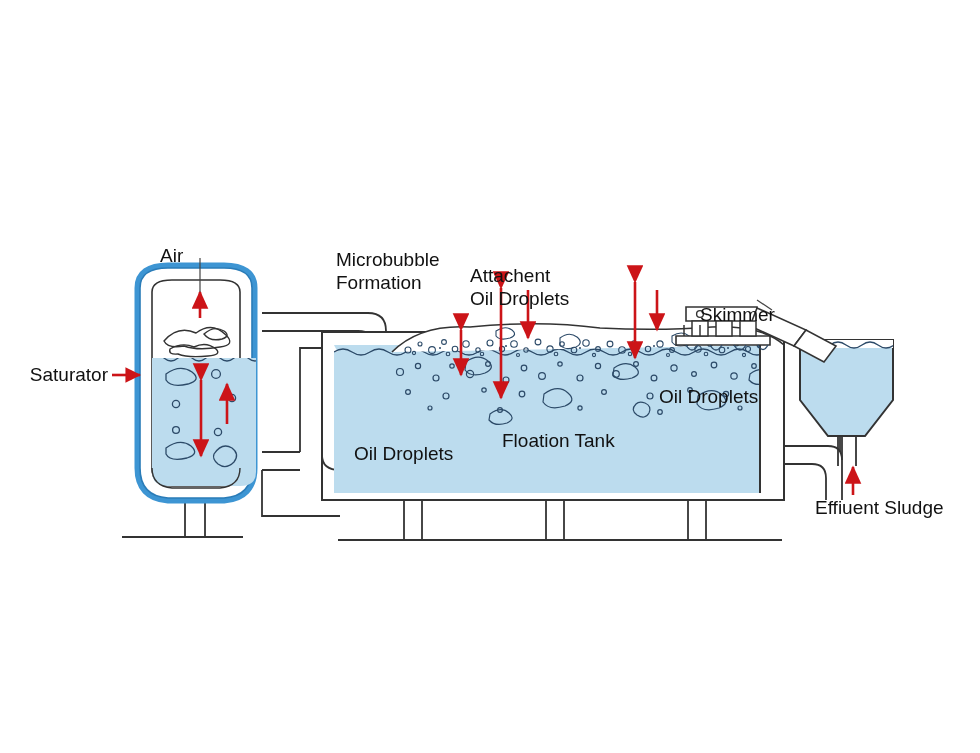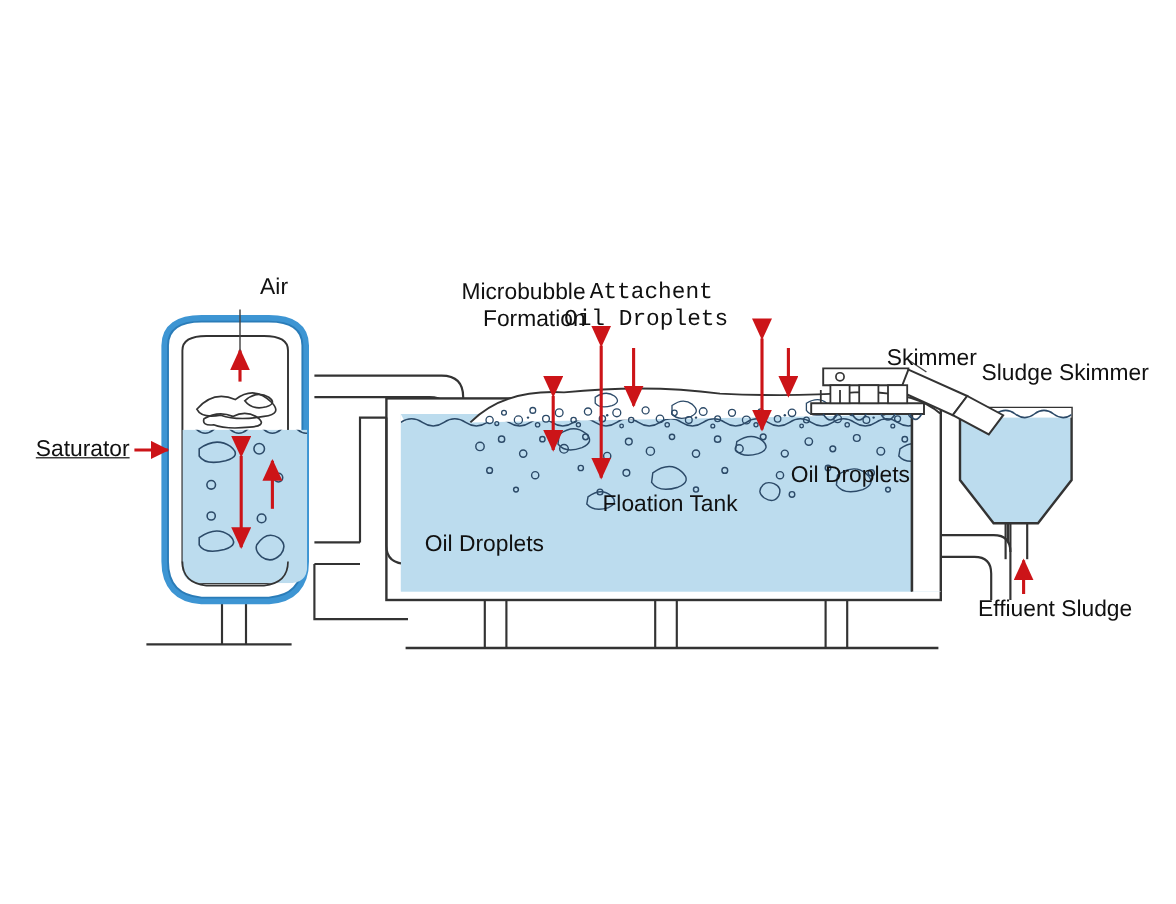--- a/index.html
+++ b/index.html
@@ -2,21 +2,21 @@
 <html><head>
 <meta charset="utf-8">
 <style>
   html,body{margin:0;padding:0;background:#fff;}
   body{width:980px;height:753px;overflow:hidden;
        font-family:"Liberation Sans","DejaVu Sans",sans-serif;}
   #stage{position:relative;width:980px;height:753px;background:#fff;}
   svg#diagram{position:absolute;left:0;top:0;width:980px;height:753px;}
   .lbl{position:absolute;color:#111;font-size:19px;line-height:23px;
        white-space:pre;font-family:"Liberation Sans","DejaVu Sans",sans-serif;}
-  .lbl.c{text-align:right;}
+  .lbl.c{text-align:left;margin-top:16px;}
   .lbl.r{text-align:right;}
 </style>
 </head>
 <body>
 
 <div id="stage">
 
 <svg id="diagram" viewBox="0 0 980 753">
   <defs>
     <marker id="ahR" markerWidth="7" markerHeight="7" refX="5.6" refY="3" orient="auto">
@@ -293,34 +293,33 @@
   </g>
 
   <g stroke="#444" stroke-width="1.2" fill="none">
     <line x1="200" y1="258" x2="200" y2="292"></line>
     <line x1="757" y1="300" x2="772" y2="310"></line>
   </g>
 </svg>
 
 <div class="lbl c" style="left:160px;top:228px;width:80px;">Air</div>
 
-<div class="lbl r" style="left:0px;top:363px;width:108px;text-decoration:underline;">Saturator</div>
+<div class="lbl r" style="left:0px;top:363px;width:108px;">Saturator</div>
 
 <div class="lbl c" style="left:336px;top:232px;width:152px;">Microbubble
 Formation</div>
 
-<div class="lbl c" style="left:470px;top:232px;width:124px;font-family:Liberation Mono, monospace;">Attachent
+<div class="lbl c" style="left:470px;top:248px;width:124px;">Attachent
 Oil Droplets</div>
 
 
 <div class="lbl c" style="left:700px;top:287px;width:114px;">Skimmer</div>
 
-<div class="lbl" style="left:818px;top:300px;">Sludge Skimmer</div>
 
 <div class="lbl" style="left:659px;top:385px;">Oil Droplets</div>
 
-<div class="lbl" style="left:502px;top:409px;">Floation Tank</div>
+<div class="lbl" style="left:502px;top:429px;">Floation Tank</div>
 
 <div class="lbl" style="left:354px;top:442px;">Oil Droplets</div>
 
 <div class="lbl" style="left:815px;top:496px;">Effiuent Sludge</div>
 
 </div>
 
 </body></html>

